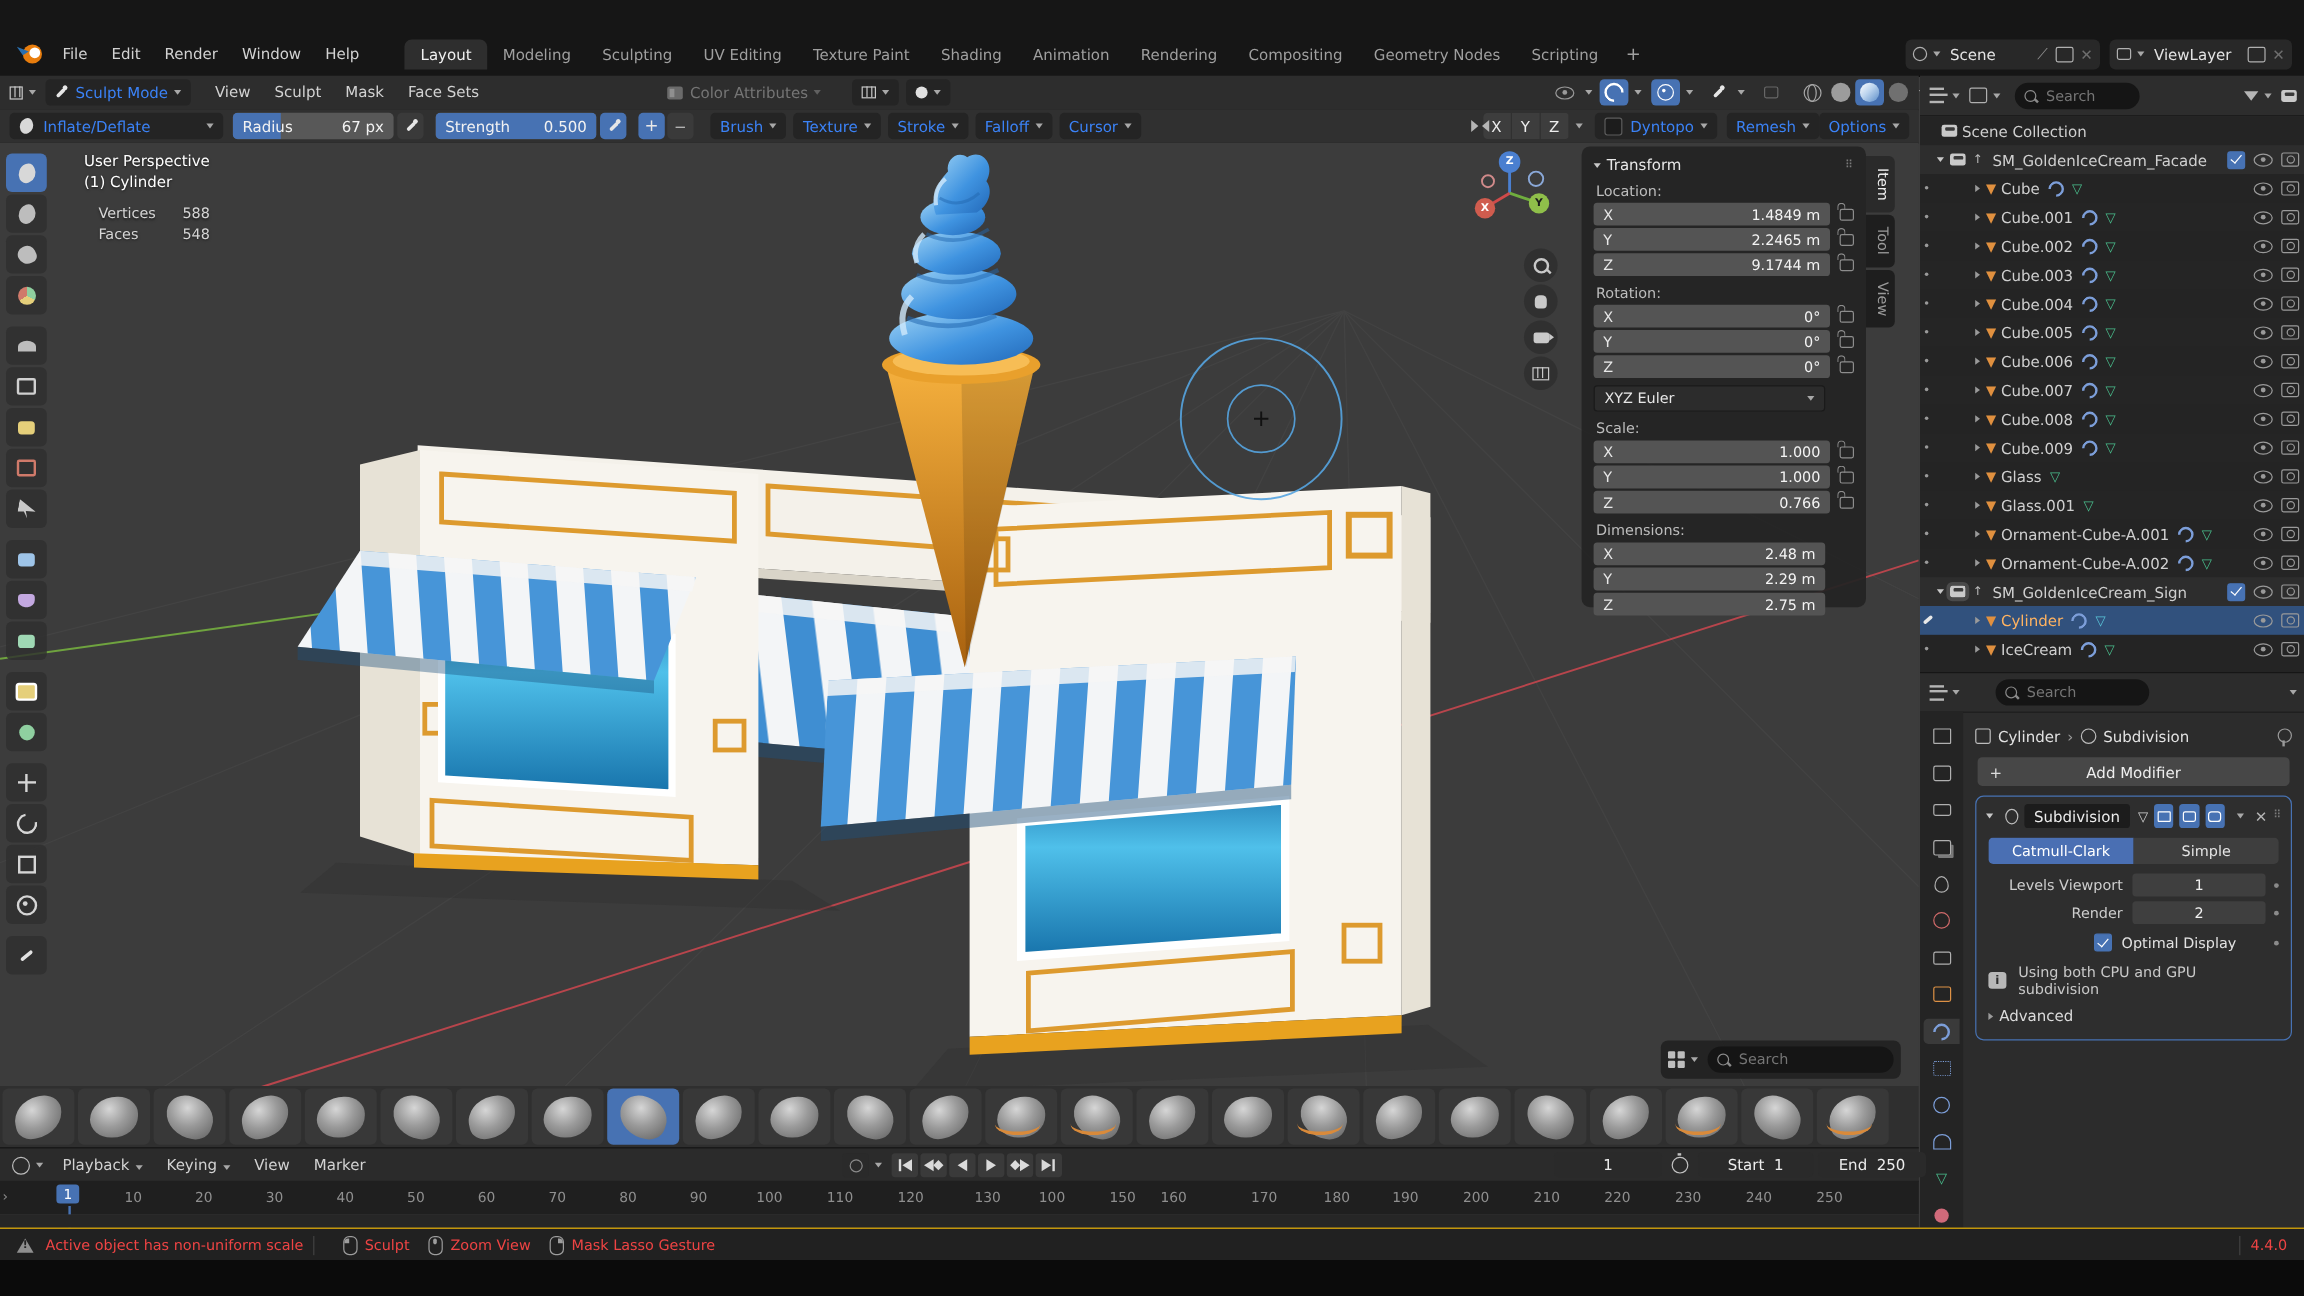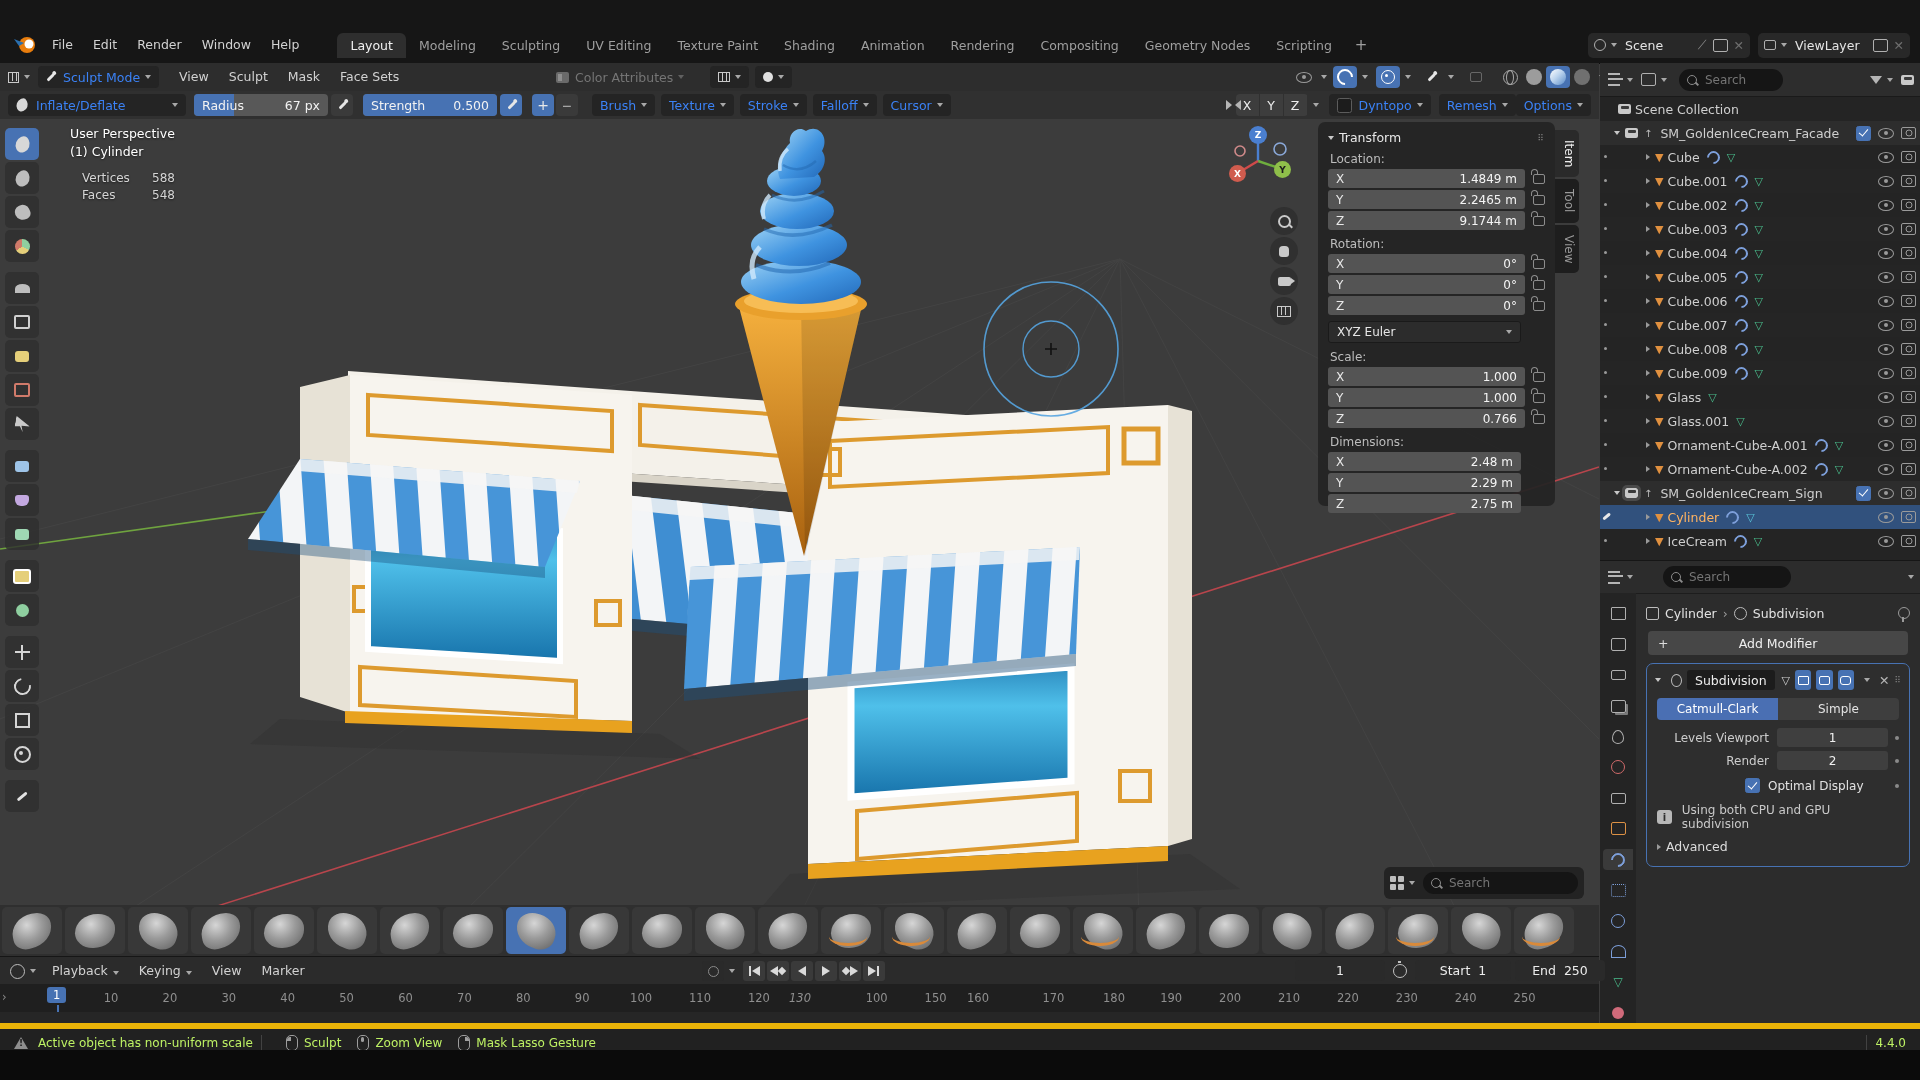--- a/index.html
+++ b/index.html
@@ -192,21 +192,21 @@
   .tl-track{left:0;top:1012px;width:1599px;height:11px;background:#262626;}
   .pb{width:22px;height:20px;display:inline-flex;align-items:center;justify-content:center;background:#3a3a3a;border-radius:3px;margin-left:2px;}
   .tri-r{width:0;height:0;border-top:5px solid transparent;border-bottom:5px solid transparent;border-left:8px solid #dadada;}
   .tri-l{width:0;height:0;border-top:5px solid transparent;border-bottom:5px solid transparent;border-right:8px solid #dadada;}
   .bar-v{width:2.5px;height:10px;background:#dadada;margin:0 1px;}
   .dia{width:6px;height:6px;background:#dadada;transform:rotate(45deg);margin:0 1px;}
   .numfld{height:21px;background:#2a2a2a;border-radius:4px;display:inline-flex;align-items:center;justify-content:center;color:#ececec;padding:0 10px;}
   .stopwatch{width:12px;height:12px;border:1.6px solid #c2c2c2;border-radius:50%;position:relative;margin:0 8px;}
   .stopwatch:after{content:"";position:absolute;left:3.5px;top:-4px;width:3px;height:2.5px;background:#c2c2c2;}
   
-  .status{left:0;top:1023px;width:1920px;height:27px;background:#212121;border-top:6px solid #eab308;display:flex;align-items:center;color:#bef264;font-size:12px;}
+  .status{left:0;top:1023px;width:1920px;height:27px;background:#212121;border-top:1px solid #eab308;display:flex;align-items:center;color:#ef4444;font-size:12px;}
   .warnic{width:0;height:0;border-left:7px solid transparent;border-right:7px solid transparent;border-bottom:12px solid #8f8f8f;position:relative;margin:0 10px 0 14px;}
   .warnic:after{content:"!";position:absolute;left:-2px;top:1px;color:#212121;font-size:9px;font-weight:bold;}
   .mouse{width:10px;height:14px;border:1.4px solid #9d9d9d;border-radius:5px;position:relative;margin:0 6px 0 16px;}
   .mouse:after{content:"";position:absolute;background:#9d9d9d;}
   .mouse.l:after{left:0.5px;top:1px;width:3.5px;height:4.5px;border-radius:3px 0 0 0;}
   .mouse.m:after{left:3px;top:1px;width:2.5px;height:5px;border-radius:2px;}
   .mouse.r:after{right:0.5px;top:1px;width:3.5px;height:4.5px;border-radius:0 3px 0 0;}
   .blackstrip{left:0;top:1050px;width:1920px;height:30px;background:#0b0b0b;}
   .sep{width:1px;height:16px;background:#424242;margin:0 8px;}
   .palette{width:13px;height:11px;border-radius:2px;background:#6a6a6a;margin-right:6px;position:relative;}
@@ -1212,21 +1212,21 @@
       <span class="tick" style="left: 198.8px;">30</span>
       <span class="tick" style="left: 257.7px;">40</span>
       <span class="tick" style="left: 316.6px;">50</span>
       <span class="tick" style="left: 375.5px;">60</span>
       <span class="tick" style="left: 434.4px;">70</span>
       <span class="tick" style="left: 493.3px;">80</span>
       <span class="tick" style="left: 552.2px;">90</span>
       <span class="tick" style="left: 611.1px;">100</span>
       <span class="tick" style="left: 670px;">110</span>
       <span class="tick" style="left: 728.9px;">120</span>
-      <span class="tick" style="left: 770px; font-style: italic;">130</span>
+      <span class="tick" style="left: 793px;">130</span>
       <span class="tick" style="left: 846.7px;">100</span>
       <span class="tick" style="left: 905.6px;">150</span>
       <span class="tick" style="left: 948px;">160</span>
       <span class="tick" style="left: 1023.4px;">170</span>
       <span class="tick" style="left: 1084px;">180</span>
       <span class="tick" style="left: 1141.2px;">190</span>
       <span class="tick" style="left: 1200.1px;">200</span>
       <span class="tick" style="left: 1259px;">210</span>
       <span class="tick" style="left: 1317.9px;">220</span>
       <span class="tick" style="left: 1376.8px;">230</span>

